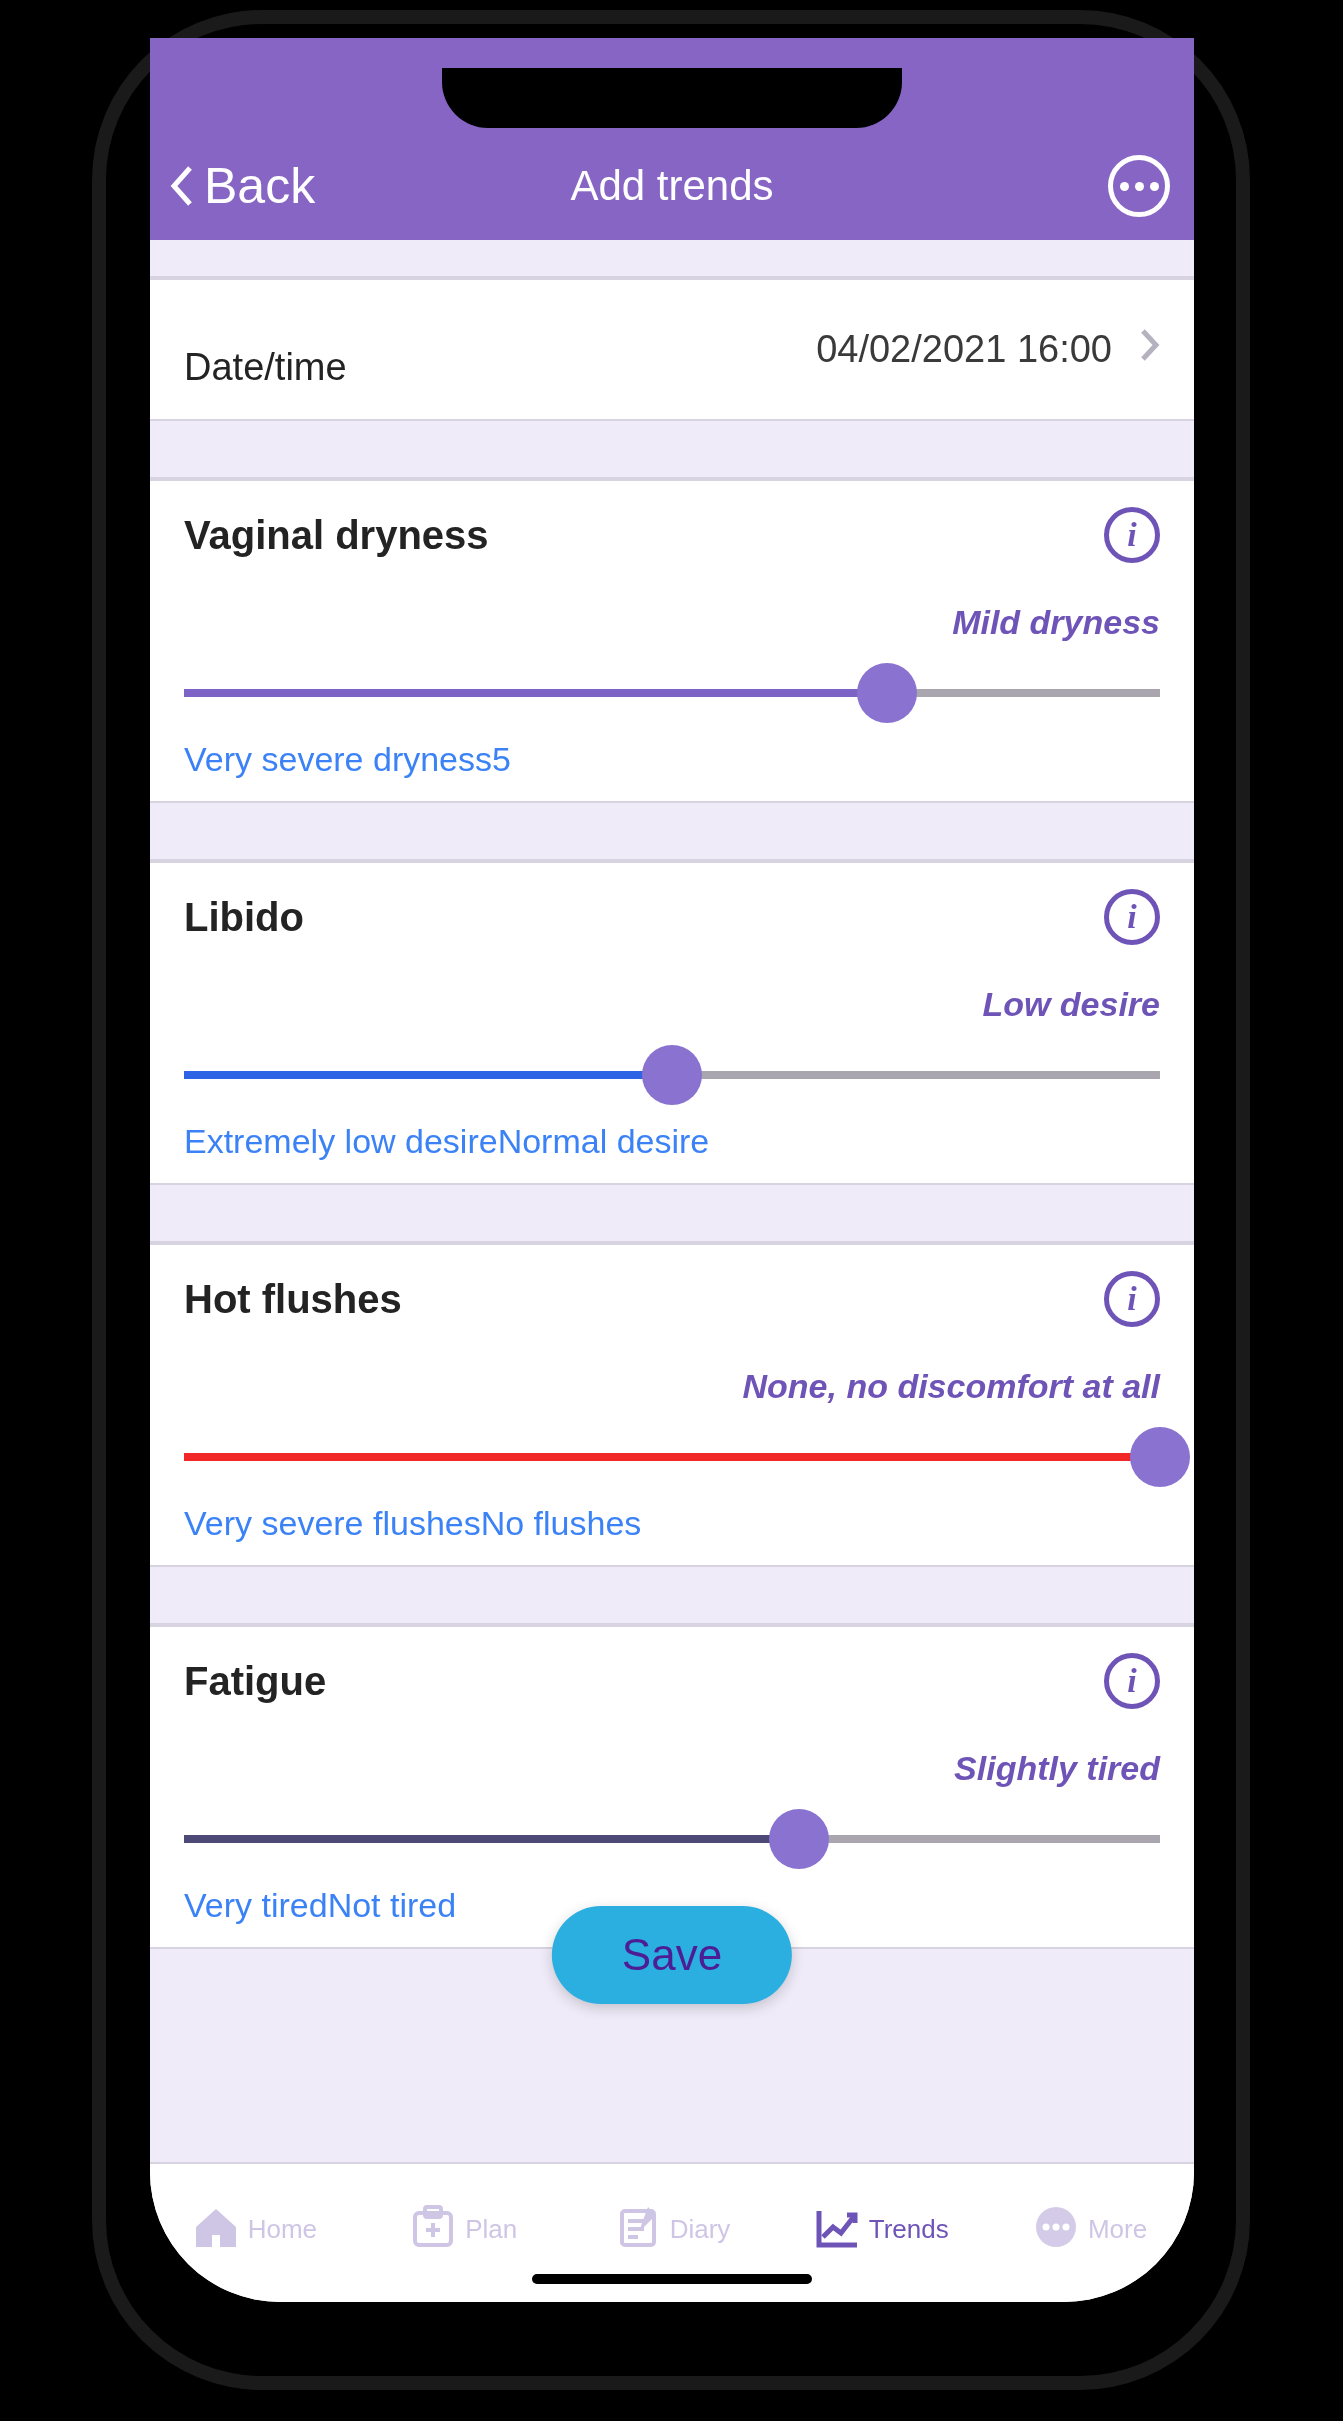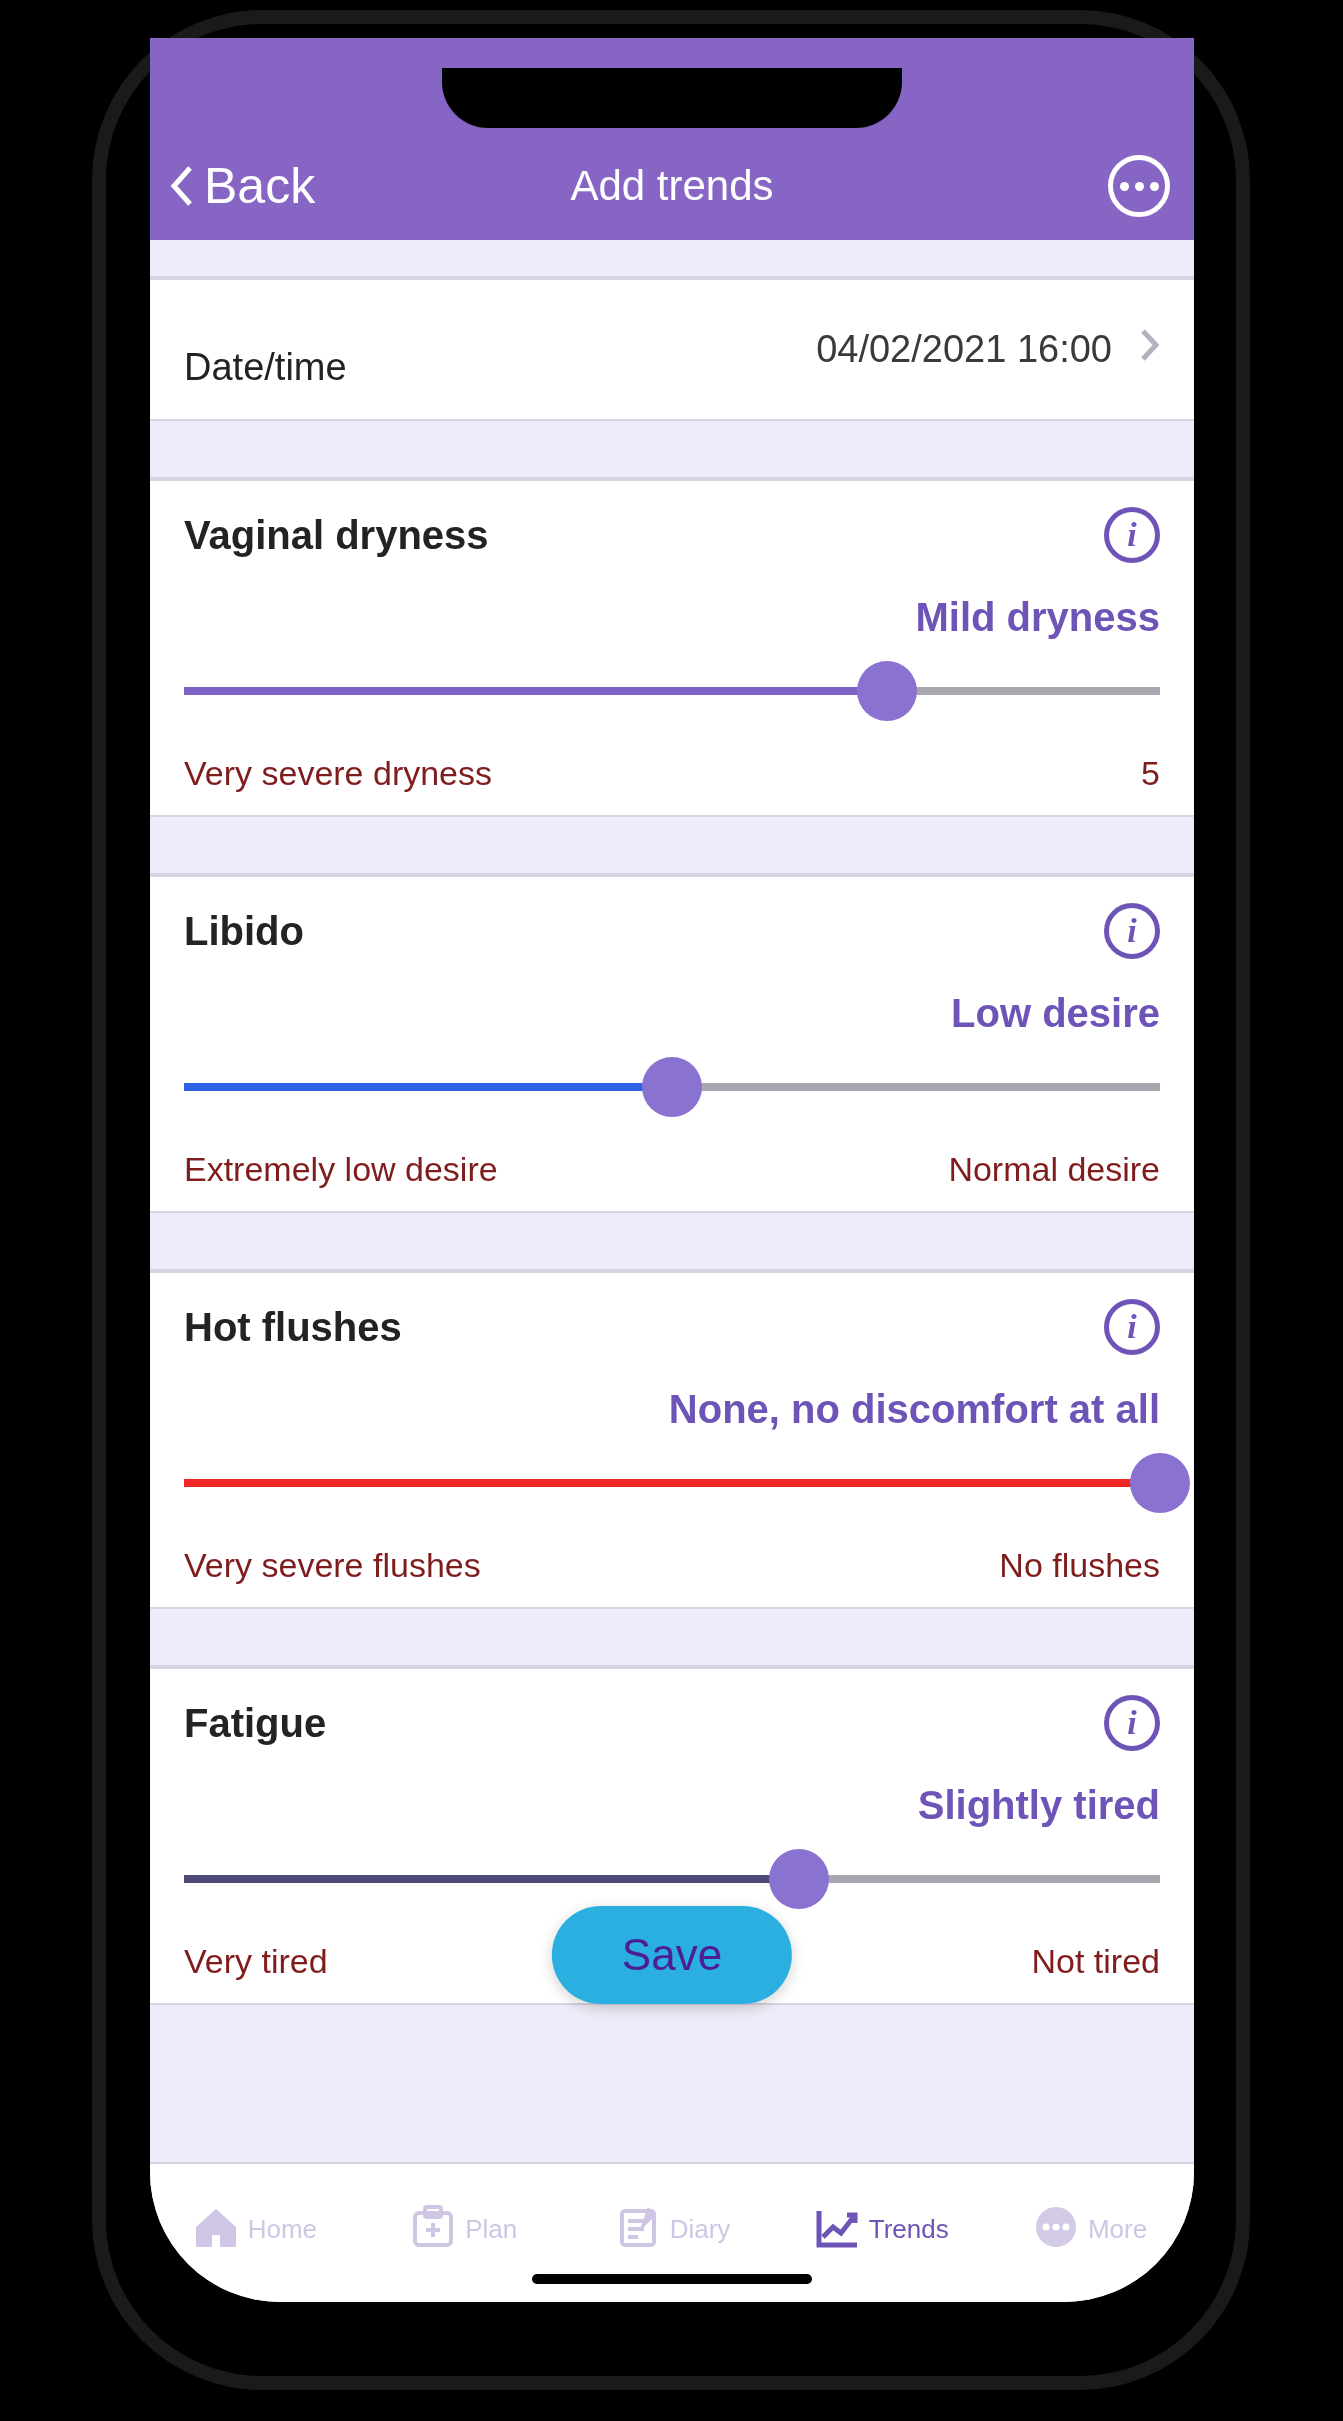--- a/index.html
+++ b/index.html
@@ -143,42 +143,43 @@
   .trend-head { display:flex; align-items:center; justify-content:space-between; }
   .trend-title { font-size:40px; font-weight:700; color:#232323; }
   .info-btn {
     width:56px;height:56px;border:5px solid #6f54b8;border-radius:50%;
     display:flex;align-items:center;justify-content:center;
     color:#6f54b8; font-family: Georgia, 'Times New Roman', serif;
     font-style: italic; font-weight:700; font-size:34px;
     cursor:pointer;
   }
   .trend-status {
-    text-align:right; color:#6f54b8; font-weight:700; font-size:40px;
-    margin-top: 32px;
+    text-align:right; color:#6f54b8; font-weight:700; font-size:34px;
+    margin-top: 40px;
+    font-style: italic;
   }
   .slider {
     position:relative; margin-top:28px; height:46px;
   }
   .slider-track {
     position:absolute; left:0; right:0; top:50%; transform:translateY(-50%);
     height:8px; background:#A9A6B0;
   }
   .slider-fill {
     position:absolute; left:0; top:50%; transform:translateY(-50%);
     height:8px;
   }
   .slider-thumb {
     position:absolute; top:50%; transform:translate(-50%,-50%);
     width:60px;height:60px;border-radius:50%;background:#8a72d1;
     cursor:grab;
   }
   .slider-legend {
-    display:flex; justify-content:space-between;
-    color:#7f1d1d; font-size:34px; margin-top:40px;
+    display:flex; 
+    color:#3b82f6; font-size:34px; margin-top:24px;
   }
 
   
   .save-btn {
     position:absolute; left:50%; transform:translateX(-50%);
     bottom: 158px;
     background:#2BAEE0; color:#4c1d95;
     font-size:44px; font-weight:400;
     padding: 24px 70px; border-radius: 60px;
     box-shadow: 0 4px 14px rgba(0,0,0,.18);

